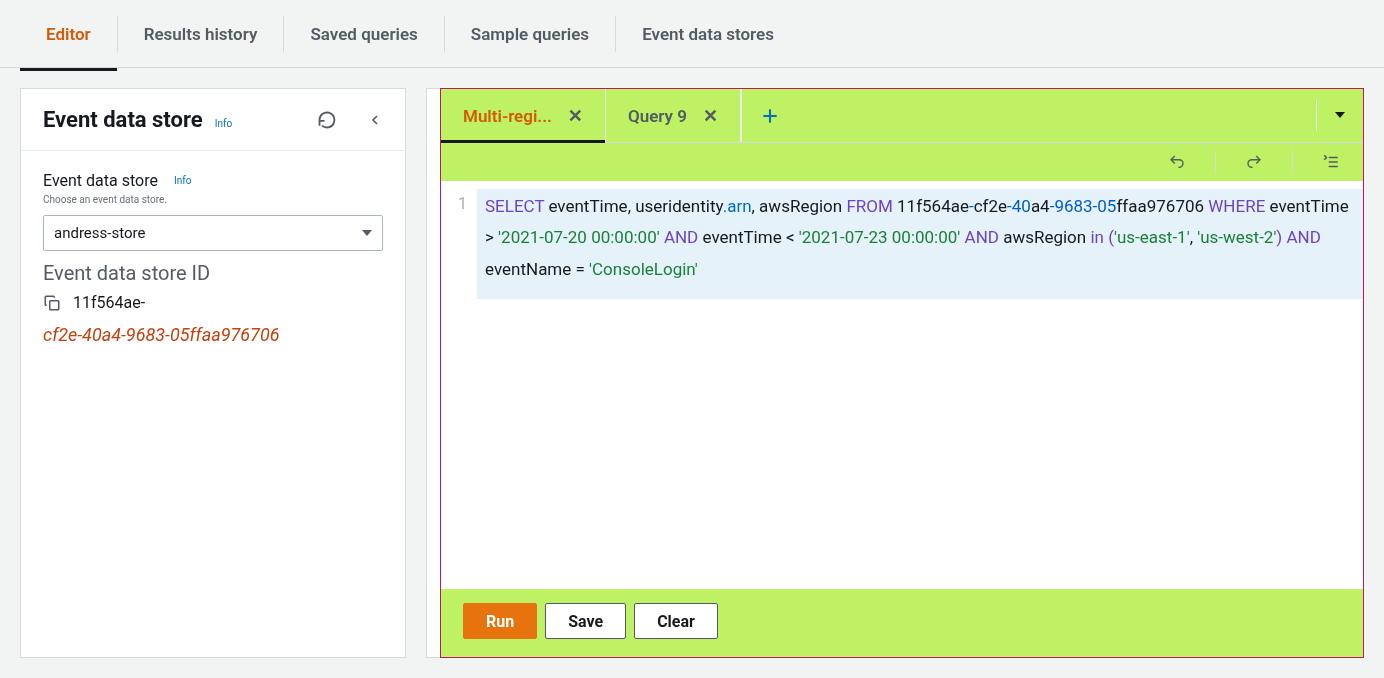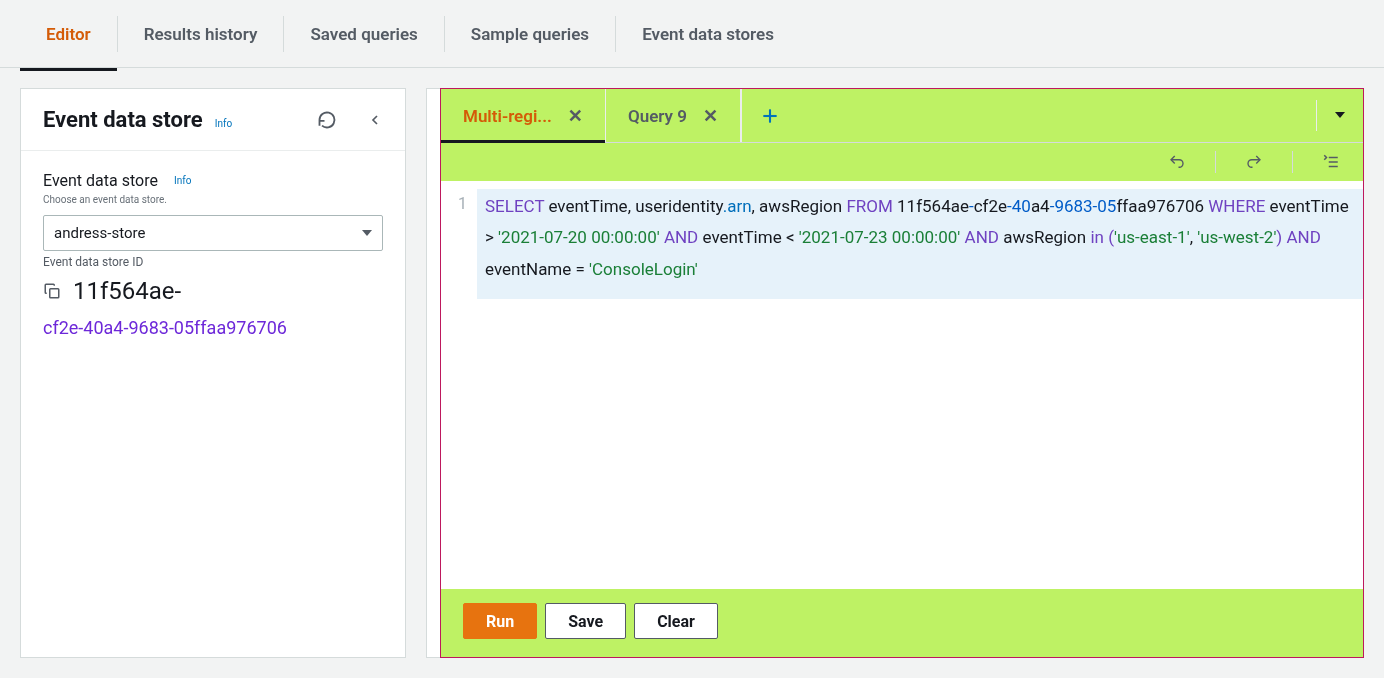--- a/index.html
+++ b/index.html
@@ -134,36 +134,37 @@
       background: #fff;
     }
     .caret-down {
       width: 0;
       height: 0;
       border-left: 5px solid transparent;
       border-right: 5px solid transparent;
       border-top: 6px solid #545b64;
     }
     .sub-label {
-      margin-top: 4px;
-      font-size: 12px;
+      margin-top: 10px;
+      font-size: 20px;
       color: #545b64;
       margin-bottom: 8px;
     }
     .id-row {
       display: flex;
       align-items: center;
       gap: 12px;
-      font-size: 24px;
+      font-size: 16px;
       color: #16191f;
     }
     .id-continue {
       font-size: 18px;
-      color: #6d28d9;
+      color: #c2410c;
       margin-top: 12px;
+      font-style: italic;
     }
     .copy-icon {
       color: #545b64;
     }
     .props-header{
       padding: 18px 22px 10px 22px;
     }
     .props-title {
       font-size: 19px;
       font-weight: 700;

